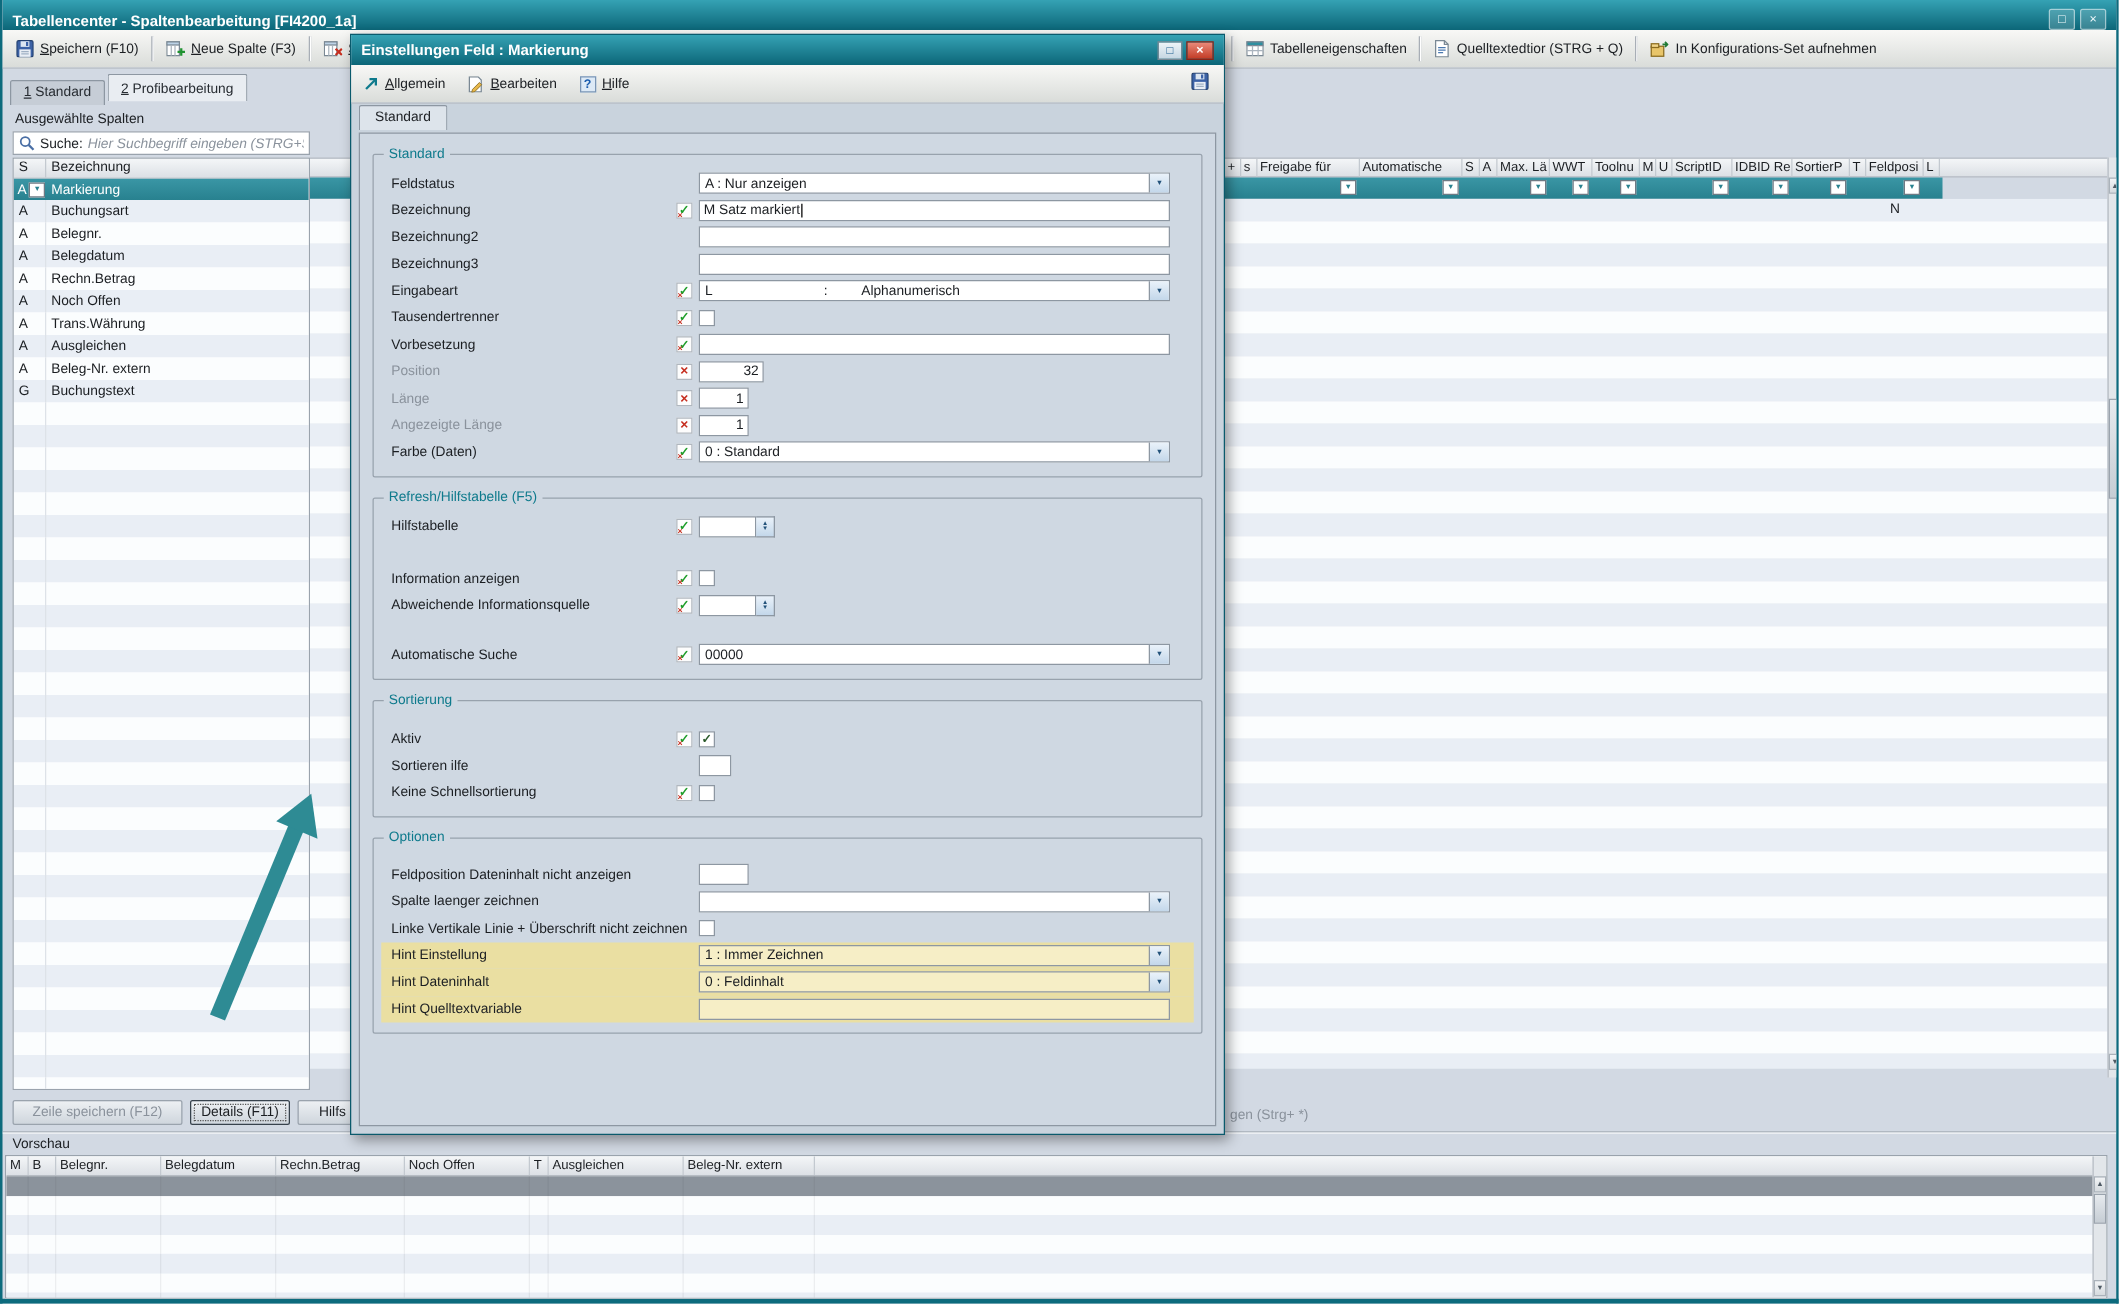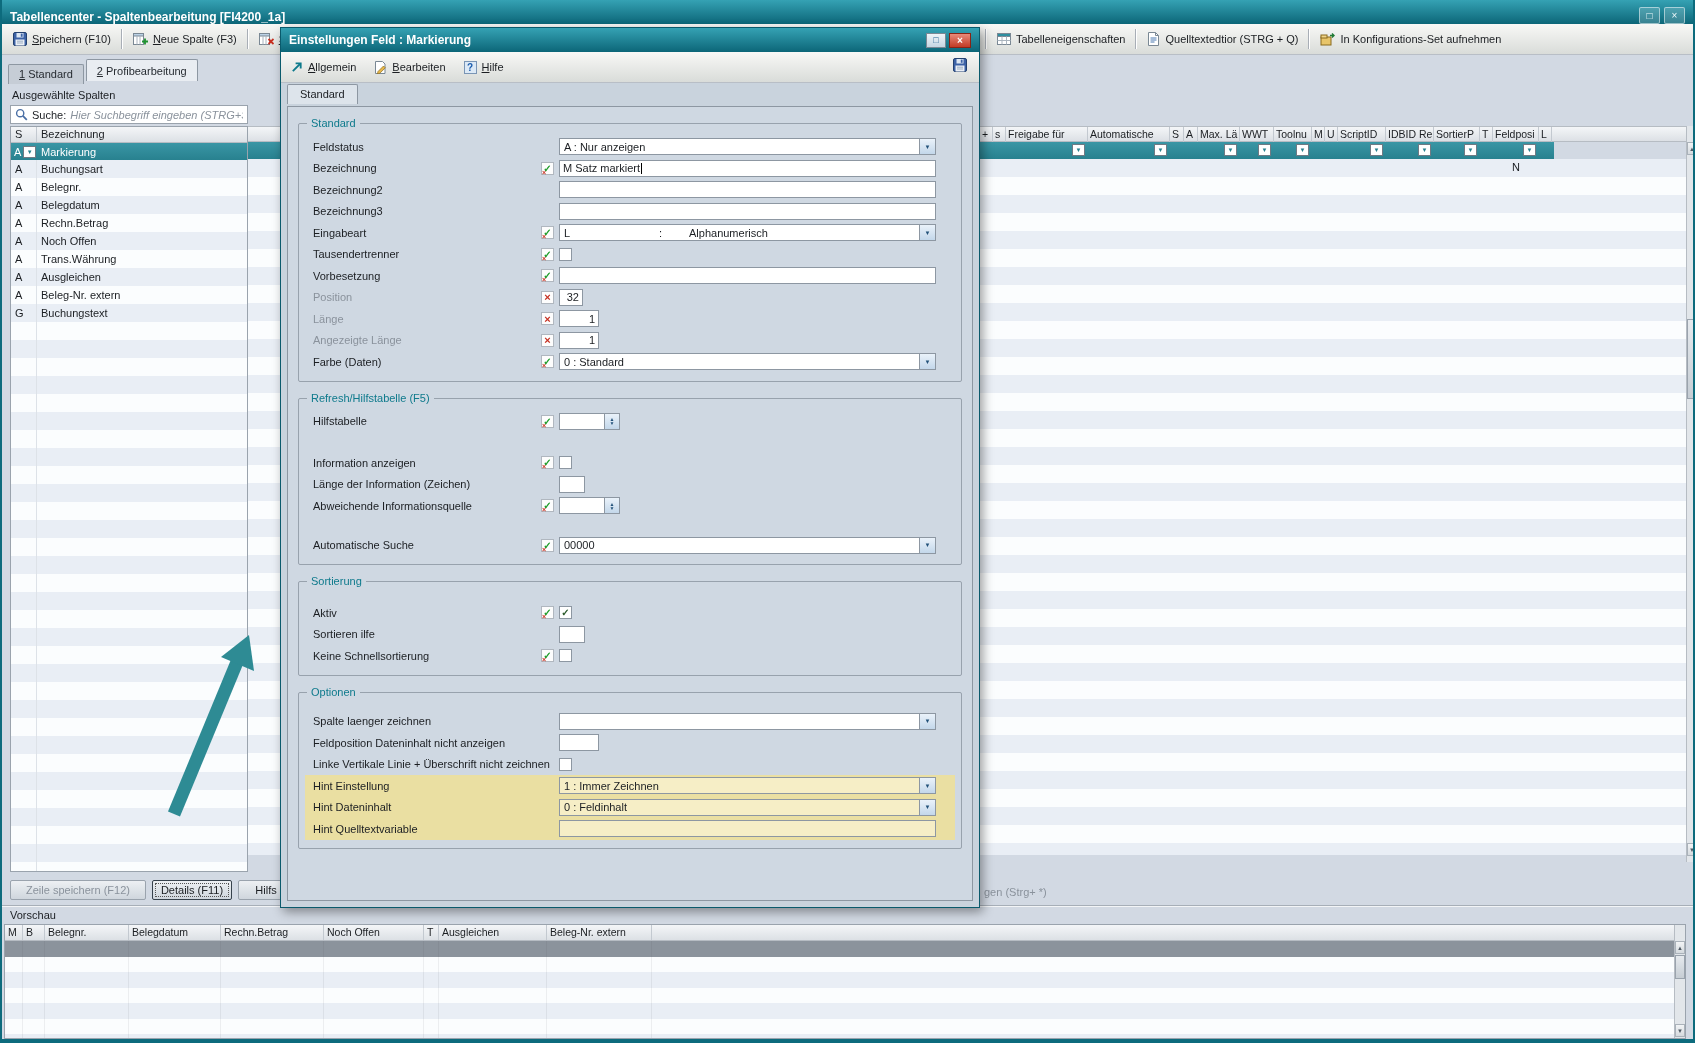--- a/index.html
+++ b/index.html
@@ -722,21 +722,21 @@
               </div>
               <div class="tinput">
                 <span></span>
               </div>
             </div>
             <div class="frow">
               <div class="flabel dis">Position</div>
               <div class="ficon">
                 <span class="icon-x">×</span>
               </div>
-              <div class="tinput num" style="width: 24px;">
+              <div class="tinput num" style="width: 52px;">
                 <span>32</span>
               </div>
             </div>
             <div class="frow">
               <div class="flabel dis">Länge</div>
               <div class="ficon">
                 <span class="icon-x">×</span>
               </div>
               <div class="tinput num" style="width: 40px;">
                 <span>1</span>
@@ -781,27 +781,20 @@
             </div>
             <div style="height: 20px;"></div>
             <div class="frow">
               <div class="flabel">Information anzeigen</div>
               <div class="ficon">
                 <span class="icon-check">✓<span class="r">×</span></span>
               </div>
               <div class="cb"></div>
             </div>
             <div class="frow">
-              <div class="flabel">Länge der Information (Zeichen)</div>
-              <div class="ficon"></div>
-              <div class="tinput" style="width: 26px;">
-                <span></span>
-              </div>
-            </div>
-            <div class="frow">
               <div class="flabel">Abweichende Informationsquelle</div>
               <div class="ficon">
                 <span class="icon-check">✓<span class="r">×</span></span>
               </div>
               <div class="spin">
                 <div class="tinput" style="width: 46px;">
                   <span></span>
                 </div>
                 <div class="spinbtn">
                   <span>▲</span>
@@ -843,35 +836,35 @@
               <div class="ficon">
                 <span class="icon-check">✓<span class="r">×</span></span>
               </div>
               <div class="cb"></div>
             </div>
           </div>
           <div class="group">
             <div class="group-legend">Optionen</div>
             <div style="height: 6px;"></div>
             <div class="frow">
+              <div class="flabel">Feldposition Dateninhalt nicht anzeigen</div>
+              <div class="ficon"></div>
+              <div class="tinput" style="width: 40px;">
+                <span></span>
+              </div>
+            </div>
+            <div class="frow">
               <div class="flabel">Spalte laenger zeichnen</div>
               <div class="ficon"></div>
               <div class="dropdown">
                 <span class="val"></span>
                 <span class="ddbtn">▼</span>
               </div>
             </div>
             <div class="frow">
-              <div class="flabel">Feldposition Dateninhalt nicht anzeigen</div>
-              <div class="ficon"></div>
-              <div class="tinput" style="width: 40px;">
-                <span></span>
-              </div>
-            </div>
-            <div class="frow">
               <div class="flabel">Linke Vertikale Linie + Überschrift nicht zeichnen</div>
               <div class="ficon"></div>
               <div class="cb"></div>
             </div>
             <div class="frow hl">
               <div class="flabel">Hint Einstellung</div>
               <div class="ficon"></div>
               <div class="dropdown">
                 <span class="val">1 : Immer Zeichnen</span>
                 <span class="ddbtn">▼</span>

